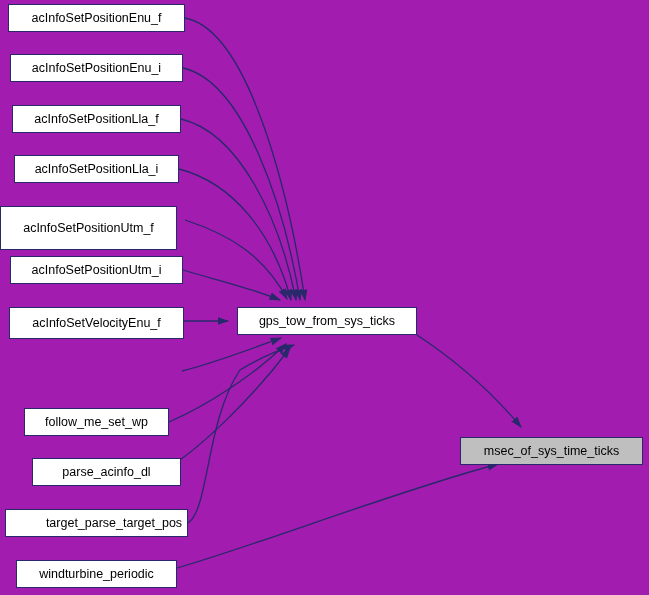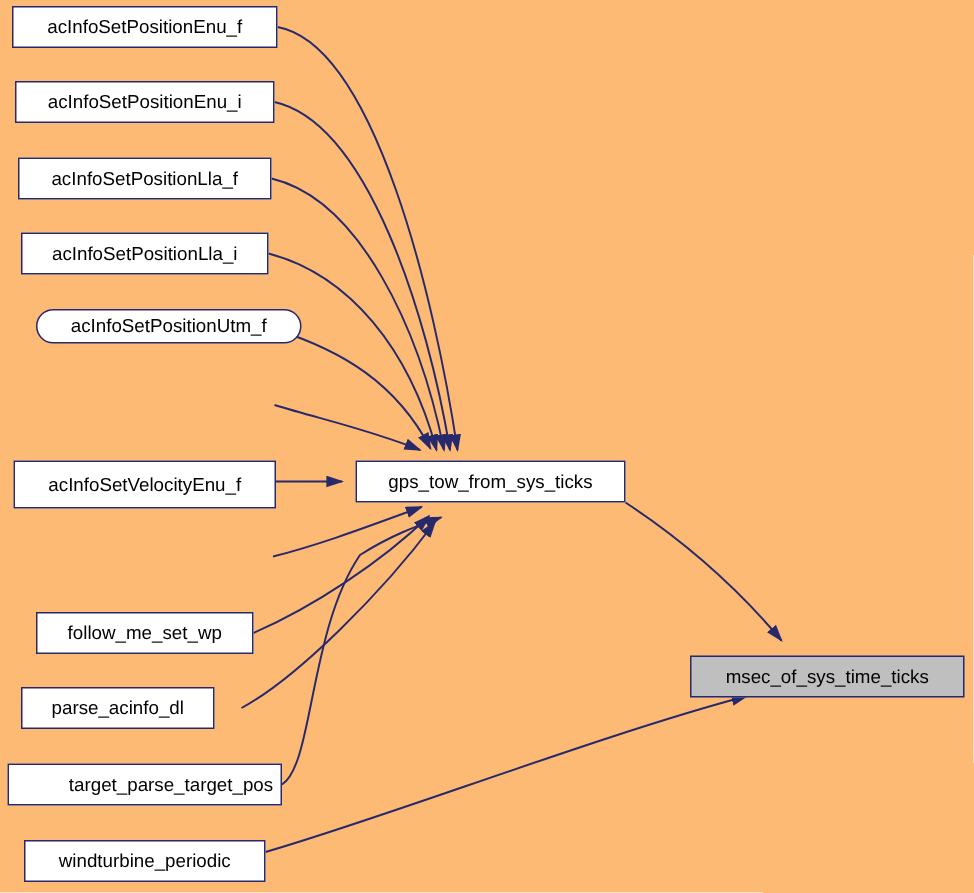--- a/index.html
+++ b/index.html
@@ -4,21 +4,21 @@
 <style>
   html, body {
     margin: 0;
     padding: 0;
     background: #ffffff;
   }
   #canvas {
     position: relative;
     width: 649px;
     height: 595px;
-    background: #fdba74;
+    background: #a21caf;
     font-family: "Liberation Sans", sans-serif;
     overflow: hidden;
   }
   .node {
     position: absolute;
     box-sizing: border-box;
     border: 1px solid #27296b;
     background: #ffffff;
     color: #000000;
     font-size: 12.5px;
@@ -73,30 +73,33 @@
     </div>
   <div class="node" style="left:10px;top:54px;width:173px;height:28px;">
       <span>acInfoSetPositionEnu_i</span>
     </div>
   <div class="node" style="left:12px;top:105px;width:169px;height:28px;">
       <span>acInfoSetPositionLla_f</span>
     </div>
   <div class="node" style="left:14px;top:155px;width:165px;height:28px;">
       <span>acInfoSetPositionLla_i</span>
     </div>
-  <div class="node" style="left:24px;top:206px;width:177px;height:23px;border-radius:13px;">
+  <div class="node" style="left:0;top:206px;width:177px;height:44px;">
       <span>acInfoSetPositionUtm_f</span>
+    </div>
+  <div class="node" style="left:10px;top:256px;width:173px;height:28px;">
+      <span>acInfoSetPositionUtm_i</span>
     </div>
   <div class="node" style="left:9px;top:307px;width:175px;height:32px;">
       <span>acInfoSetVelocityEnu_f</span>
     </div>
   <div class="node" style="left:24px;top:408px;width:145px;height:28px;">
       <span>follow_me_set_wp</span>
     </div>
-  <div class="node" style="left:14px;top:458px;width:129px;height:28px;">
+  <div class="node" style="left:32px;top:458px;width:149px;height:28px;">
       <span>parse_acinfo_dl</span>
     </div>
   <div class="node" style="left:5px;top:509px;width:183px;height:28px;padding-left:35px;">
       <span>target_parse_target_pos</span>
     </div>
   <div class="node" style="left:16px;top:560px;width:161px;height:28px;">
       <span>windturbine_periodic</span>
     </div>
   <div class="node" style="left:237px;top:307px;width:180px;height:28px;">
       <span>gps_tow_from_sys_ticks</span>

